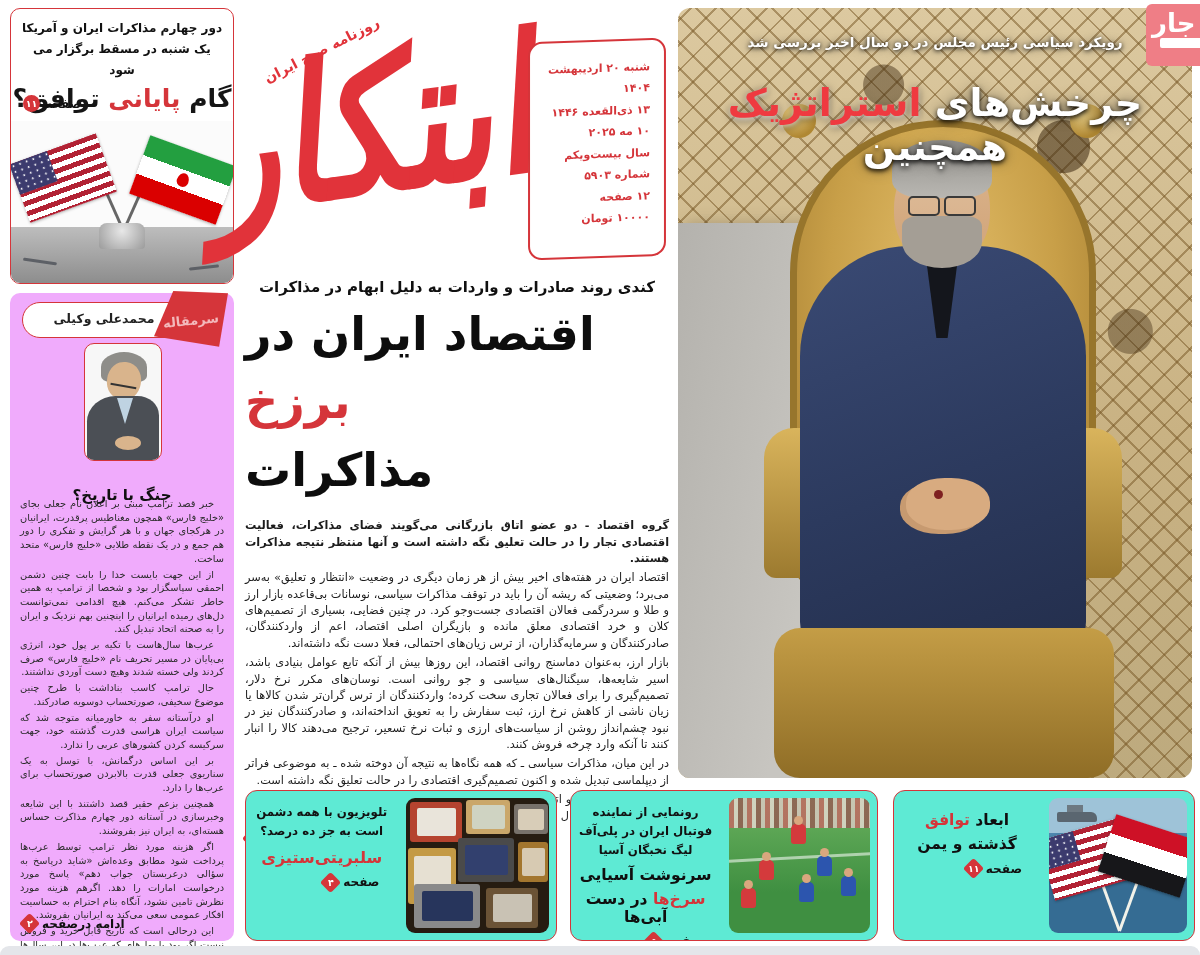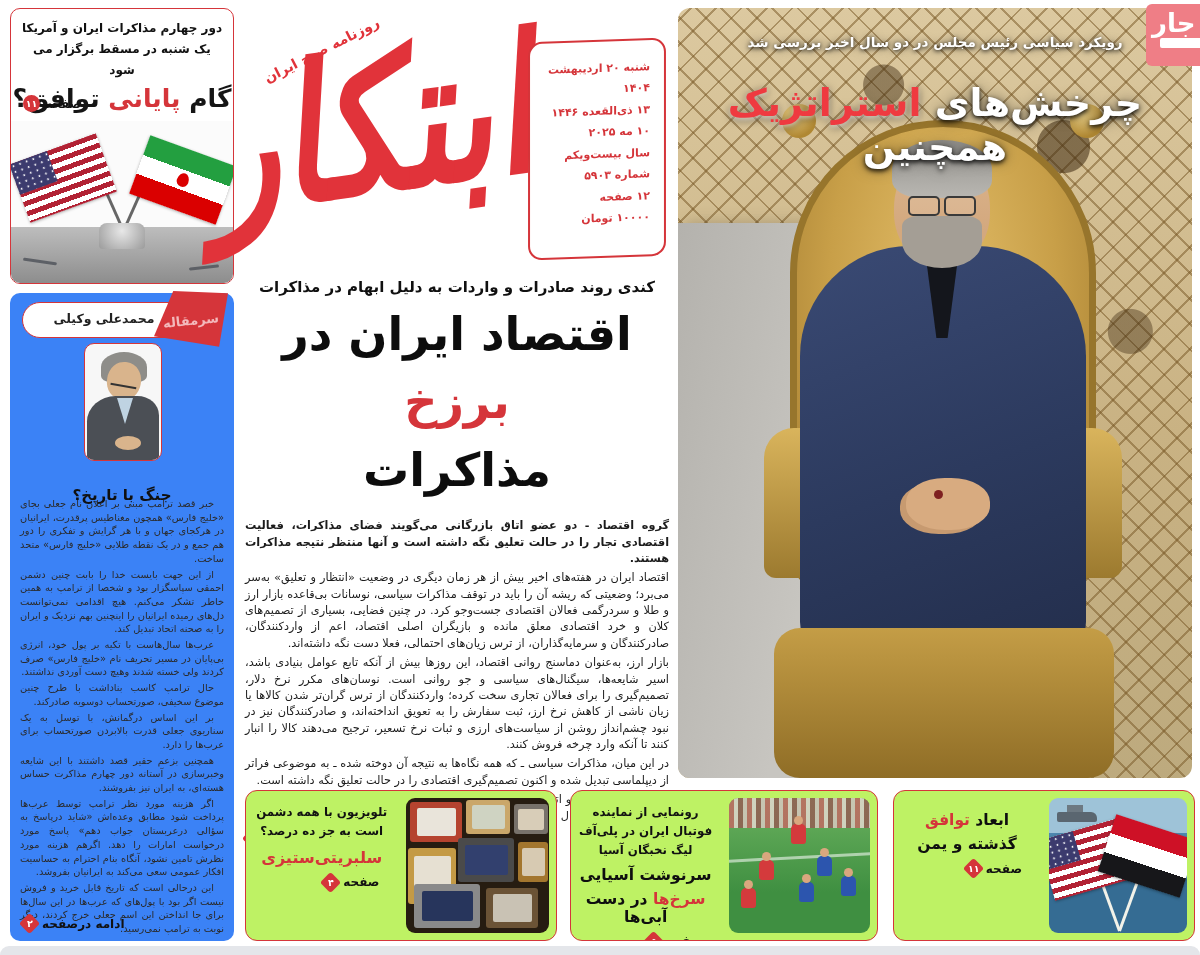--- a/index.html
+++ b/index.html
@@ -87,28 +87,28 @@
   .lead-title{position:absolute;left:0;right:0;top:48px;text-align:center;color:#fff;font-size:38px;
         font-weight:900;text-shadow:0 2px 5px rgba(0,0,0,.95),0 0 14px rgba(0,0,0,.5);letter-spacing:-1px;}
   .lead-title .red{color:#ef3a40;text-shadow:0 2px 4px rgba(255,255,255,.55),0 2px 8px rgba(0,0,0,.6);}
   .watermark{position:absolute;left:1146px;top:4px;width:54px;height:62px;background:#ef7e86;
         border-radius:6px 0 0 6px;overflow:hidden;}
   .watermark .wm-glyph{position:absolute;left:6px;top:4px;color:#fff;font-weight:900;font-size:26px;}
   .watermark .wm-bar{position:absolute;left:14px;top:34px;width:44px;height:10px;background:#fff;border-radius:2px;}
   
   .main-story{position:absolute;left:245px;top:278px;width:424px;}
   .ms-kicker{text-align:center;font-size:15px;font-weight:bold;color:#101010;}
-  .ms-headline{margin:4px 0 0;text-align:center;font-size:46px;font-weight:900;line-height:1.48;
+  .ms-headline{margin:4px 0 0;text-align:left;font-size:46px;font-weight:900;line-height:1.48;
         letter-spacing:-2px;color:#0d0d0d;}
   .ms-body{margin-top:14px;font-size:11.3px;line-height:1.45;text-align:justify;color:#1c1c1c;}
   .ms-body p{margin:0 0 3px;}
   .ms-body p.lede{font-weight:bold;}
   .ms-continue{margin-top:6px;justify-content:flex-end;direction:rtl;display:flex;}
   
-  .editorial{position:absolute;left:10px;top:293px;width:224px;height:648px;background:#3b82f6;
+  .editorial{position:absolute;left:10px;top:293px;width:224px;height:648px;background:#f0abfc;
         border-radius:10px;box-sizing:border-box;}
   .ed-pill{position:absolute;left:12px;right:12px;top:9px;height:34px;border:1.5px solid #d5353a;
         border-radius:18px;background:#fff;}
   .ed-author{position:absolute;left:34px;right:70px;top:9px;height:34px;line-height:34px;text-align:center;
         font-size:12.5px;font-weight:bold;color:#222;}
   .ed-ribbon{position:absolute;right:6px;top:-2px;width:74px;height:58px;background:#d5353a;
         clip-path:polygon(26% 0,100% 4%,88% 96%,0 78%);display:flex;align-items:center;justify-content:center;}
   .ed-ribbon span{color:#f3b9bb;font-size:13px;font-weight:bold;transform:rotate(-6deg);}
   .ed-photo{position:absolute;left:50%;top:50px;width:76px;height:116px;margin-left:-38px;background:#f7f7f7;
         border:1.5px solid #d5353a;border-radius:10px;overflow:hidden;}
@@ -118,21 +118,21 @@
   .edp-suit{position:absolute;left:2px;top:52px;width:72px;height:64px;border-radius:40% 30% 0 0;background:#4b4f55;}
   .edp-shirt{position:absolute;left:32px;top:54px;width:16px;height:26px;background:#bfd3e2;clip-path:polygon(0 0,100% 0,50% 100%);}
   .edp-hand{position:absolute;left:30px;top:92px;width:26px;height:14px;border-radius:50%;background:#d9b48c;}
   .ed-title{position:absolute;left:0;right:0;top:178px;text-align:center;font-size:15px;font-weight:900;color:#101010;}
   .ed-body{position:absolute;left:10px;right:10px;top:204px;font-size:9.8px;line-height:1.4;
         text-align:justify;color:#2a2a2a;}
   .ed-body p{margin:0 0 2px;text-indent:10px;}
   .ed-continue{position:absolute;left:12px;bottom:10px;}
   
   .bbox{position:absolute;top:790px;height:151px;border:1.5px solid #d5353a;border-radius:12px;
-        box-sizing:border-box;background:#bef264;display:flex;flex-direction:row-reverse;overflow:hidden;}
+        box-sizing:border-box;background:#5eead4;display:flex;flex-direction:row-reverse;overflow:hidden;}
   .bbox .art{flex:0 0 46%;margin:7px;border-radius:9px;overflow:hidden;position:relative;}
   .bbox .btxt{flex:1;padding:12px 6px 0 4px;text-align:center;}
   .b-kicker{font-size:11.8px;font-weight:bold;line-height:1.6;color:#111;}
   .b-title-red{font-size:16px;font-weight:700;color:#d5353a;margin-top:7px;}
   .b-title{font-size:15.5px;font-weight:900;color:#0f0f0f;margin-top:6px;letter-spacing:-.5px;}
   .b-pageref{margin-top:8px;justify-content:flex-start;display:flex;padding-right:14px;}
   #box1{left:245px;width:312px;} #box2{left:570px;width:308px;} #box3{left:893px;width:302px;}
   
   .tv-bg{position:absolute;inset:0;background:#261c11;}
   .tv{position:absolute;border-radius:3px;}
@@ -265,20 +265,21 @@
       <div class="edp-suit"></div>
       <div class="edp-shirt"></div>
       <div class="edp-hand"></div>
     </div>
     <h3 class="ed-title">جنگ با تاریخ؟</h3>
     <div class="ed-body">
       <p>خبر قصد ترامپ مبنی بر اعلان نام جعلی بجای «خلیج فارس» همچون مغناطیس پرقدرت، ایرانیان در هرکجای جهان و با هر گرایش و تفکری را دور هم جمع و در یک نقطه طلایی «خلیج فارس» متحد ساخت.</p>
       <p>از این جهت بایست خدا را بابت چنین دشمن احمقی سپاسگزار بود و شخصا از ترامپ به همین خاطر تشکر می‌کنم. هیچ اقدامی نمی‌توانست دل‌های رمیده ایرانیان را اینچنین بهم نزدیک و ایران را به صحنه اتحاد تبدیل کند.</p>
       <p>عرب‌ها سال‌هاست با تکیه بر پول خود، انرژی بی‌پایان در مسیر تحریف نام «خلیج فارس» صرف کردند ولی خسته شدند وهیچ دست آوردی نداشتند.</p>
       <p>حال ترامپ کاسب بناداشت با طرح چنین موضوع سخیفی، صورتحساب دوسویه صادرکند.</p>
+      <p>او درآستانه سفر به خاورمیانه متوجه شد که سیاست ایران هراسی قدرت گذشته خود، جهت سرکیسه کردن کشورهای عربی را ندارد.</p>
       <p>بر این اساس درگمانش، با توسل به یک سناریوی جعلی قدرت بالابردن صورتحساب برای عرب‌ها را دارد.</p>
       <p>همچنین بزعم حقیر قصد داشتند با این شایعه وخبرسازی در آستانه دور چهارم مذاکرت حساس هسته‌ای، به ایران نیز بفروشند.</p>
       <p>اگر هزینه مورد نظر ترامپ توسط عرب‌ها پرداخت شود مطابق وعده‌اش «شاید درپاسخ به سؤالی درعربستان جواب دهم» پاسخ مورد درخواست امارات را دهد. اگرهم هزینه مورد نظرش تامین نشود، آنگاه بنام احترام به حساسیت افکار عمومی سعی می‌کند به ایرانیان بفروشد.</p>
       <p>این درحالی است که تاریخ قابل خرید و فروش نیست اگر بود با پول‌های که عرب‌ها در این سال‌ها برای جا انداختن این اسم جعلی خرج کردند، دیگر نوبت به ترامپ نمی‌رسید.</p>
     </div>
     <div class="page-ref ed-continue">
       <span>ادامه درصفحه</span>
       <span class="badge">
           <i>۲</i>
         </span>

